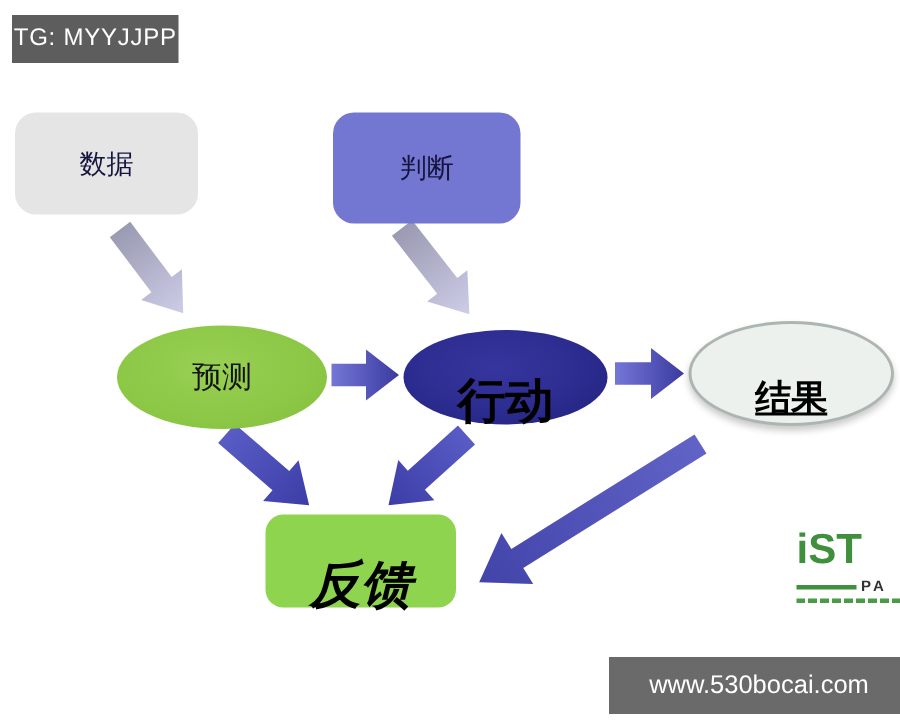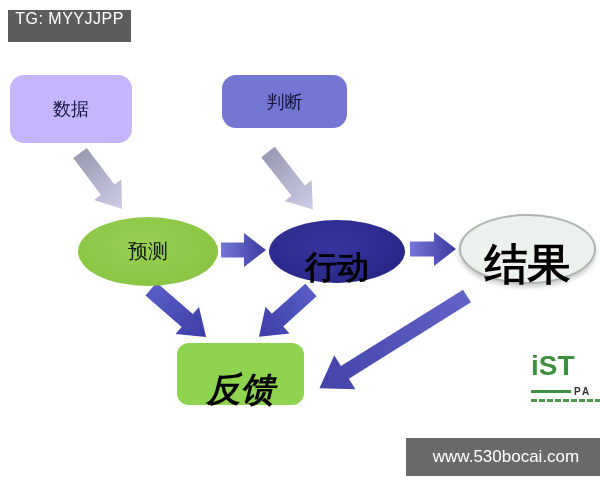--- a/index.html
+++ b/index.html
@@ -3,56 +3,56 @@
 <meta charset="utf-8">
 <style>
   html,body{margin:0;padding:0;}
   body{
     width:600px;height:480px;position:relative;overflow:hidden;
     background:#ffffff;font-family:"Liberation Sans",sans-serif;
   }
   .abs{position:absolute;}
   
   .badge{
-    left:8px;top:10px;width:123px;height:32px;background:#5d5d5d;
-    color:#fff;font-size:16px;display:flex;justify-content:center;
+    left:8px;top:10px;width:111px;height:32px;background:#5d5d5d;
+    color:#fff;font-size:16px;display:flex;align-items:center;justify-content:center;
     letter-spacing:.5px;
   }
   .footer-bar{
     left:406px;top:438px;width:200px;height:38px;background:#6a6a6a;
     color:#fff;font-size:17px;display:flex;align-items:center;justify-content:center;
   }
   
   .node{display:flex;align-items:center;justify-content:center;text-align:center;}
   .rect{border-radius:14px;}
   .node-label-light{
     font-family:"Liberation Serif",serif;font-size:18px;color:#14143c;
   }
   .node-label-bold{
     font-weight:bold;color:#000;font-family:"Liberation Sans",sans-serif;margin-top:32px;
   }
-  .node-data{left:10px;top:75px;width:122px;height:68px;background:#c4b5fd;}
-  .node-judgment{left:222px;top:75px;width:125px;height:53px;background:#7477d1;}
+  .node-data{left:10px;top:75px;width:122px;height:68px;background:#e5e5e5;}
+  .node-judgment{left:222px;top:75px;width:125px;height:74px;background:#7477d1;}
   .node-prediction{
     left:78px;top:217px;width:140px;height:69px;border-radius:50%;
     background:radial-gradient(ellipse at 45% 40%, #97d053 0%, #8dc746 60%, #83bd3d 100%);
     align-items:center;
   }
   .node-prediction .node-label-light{font-size:20px;color:#141414;}
   .node-action{
     left:269px;top:220px;width:136px;height:63px;border-radius:50%;
     background:radial-gradient(ellipse at 45% 40%, #35359e 0%, #2c2c90 55%, #20207a 100%);
   }
   .node-action .node-label-bold{font-size:32px;color:#000;}
   .node-result{
     left:459px;top:214px;width:137px;height:70px;border-radius:50%;
     background:#edf1ee;border:2px solid #adb5b3;box-sizing:border-box;
     box-shadow:0 3px 5px rgba(0,0,0,.22);
   }
-  .node-result .node-label-bold{font-size:43px;}
+  .node-result .node-label-bold{font-size:24px;text-decoration:underline;}
   .node-feedback{left:177px;top:343px;width:127px;height:62px;background:#8ed44f;border-radius:12px;}
   .node-feedback .node-label-bold{font-size:34px;font-style:italic;}
   
   svg.arrow{position:absolute;overflow:visible;transform-origin:left center;}
   
   .logo{left:531px;top:349px;width:90px;height:64px;}
   .logo-letters{display:flex;align-items:flex-end;}
   .logo-ist{
     font-family:"Liberation Sans",sans-serif;font-weight:bold;font-size:28px;
     line-height:34px;color:#3f8f3d;letter-spacing:0px;

